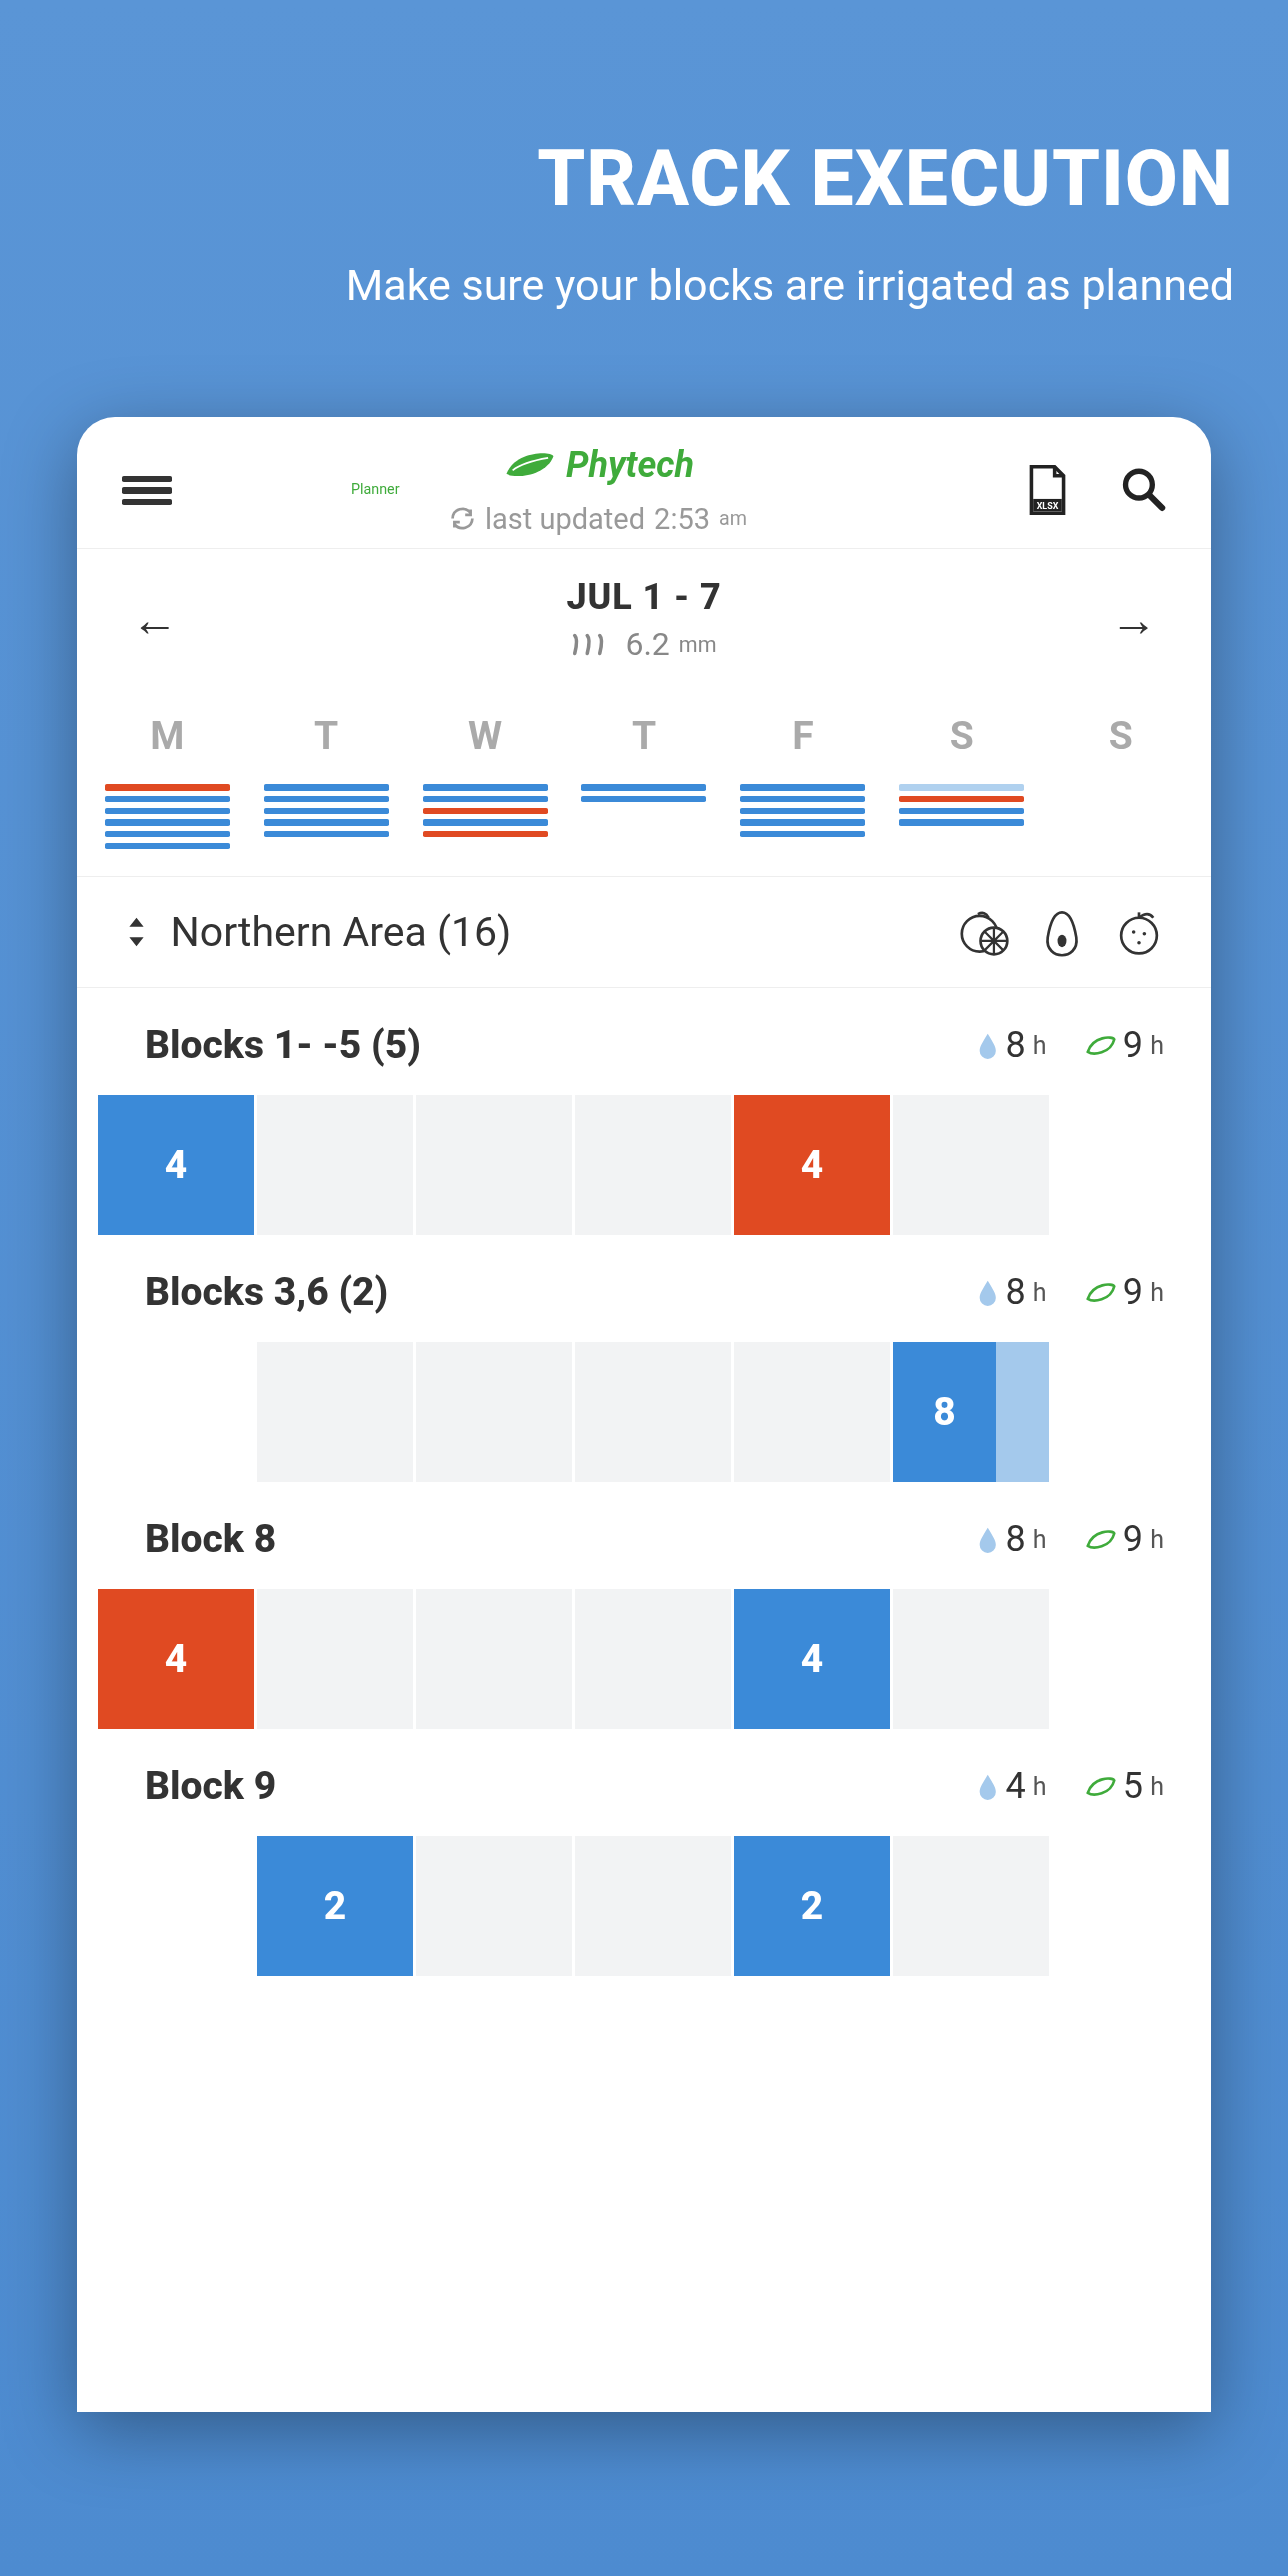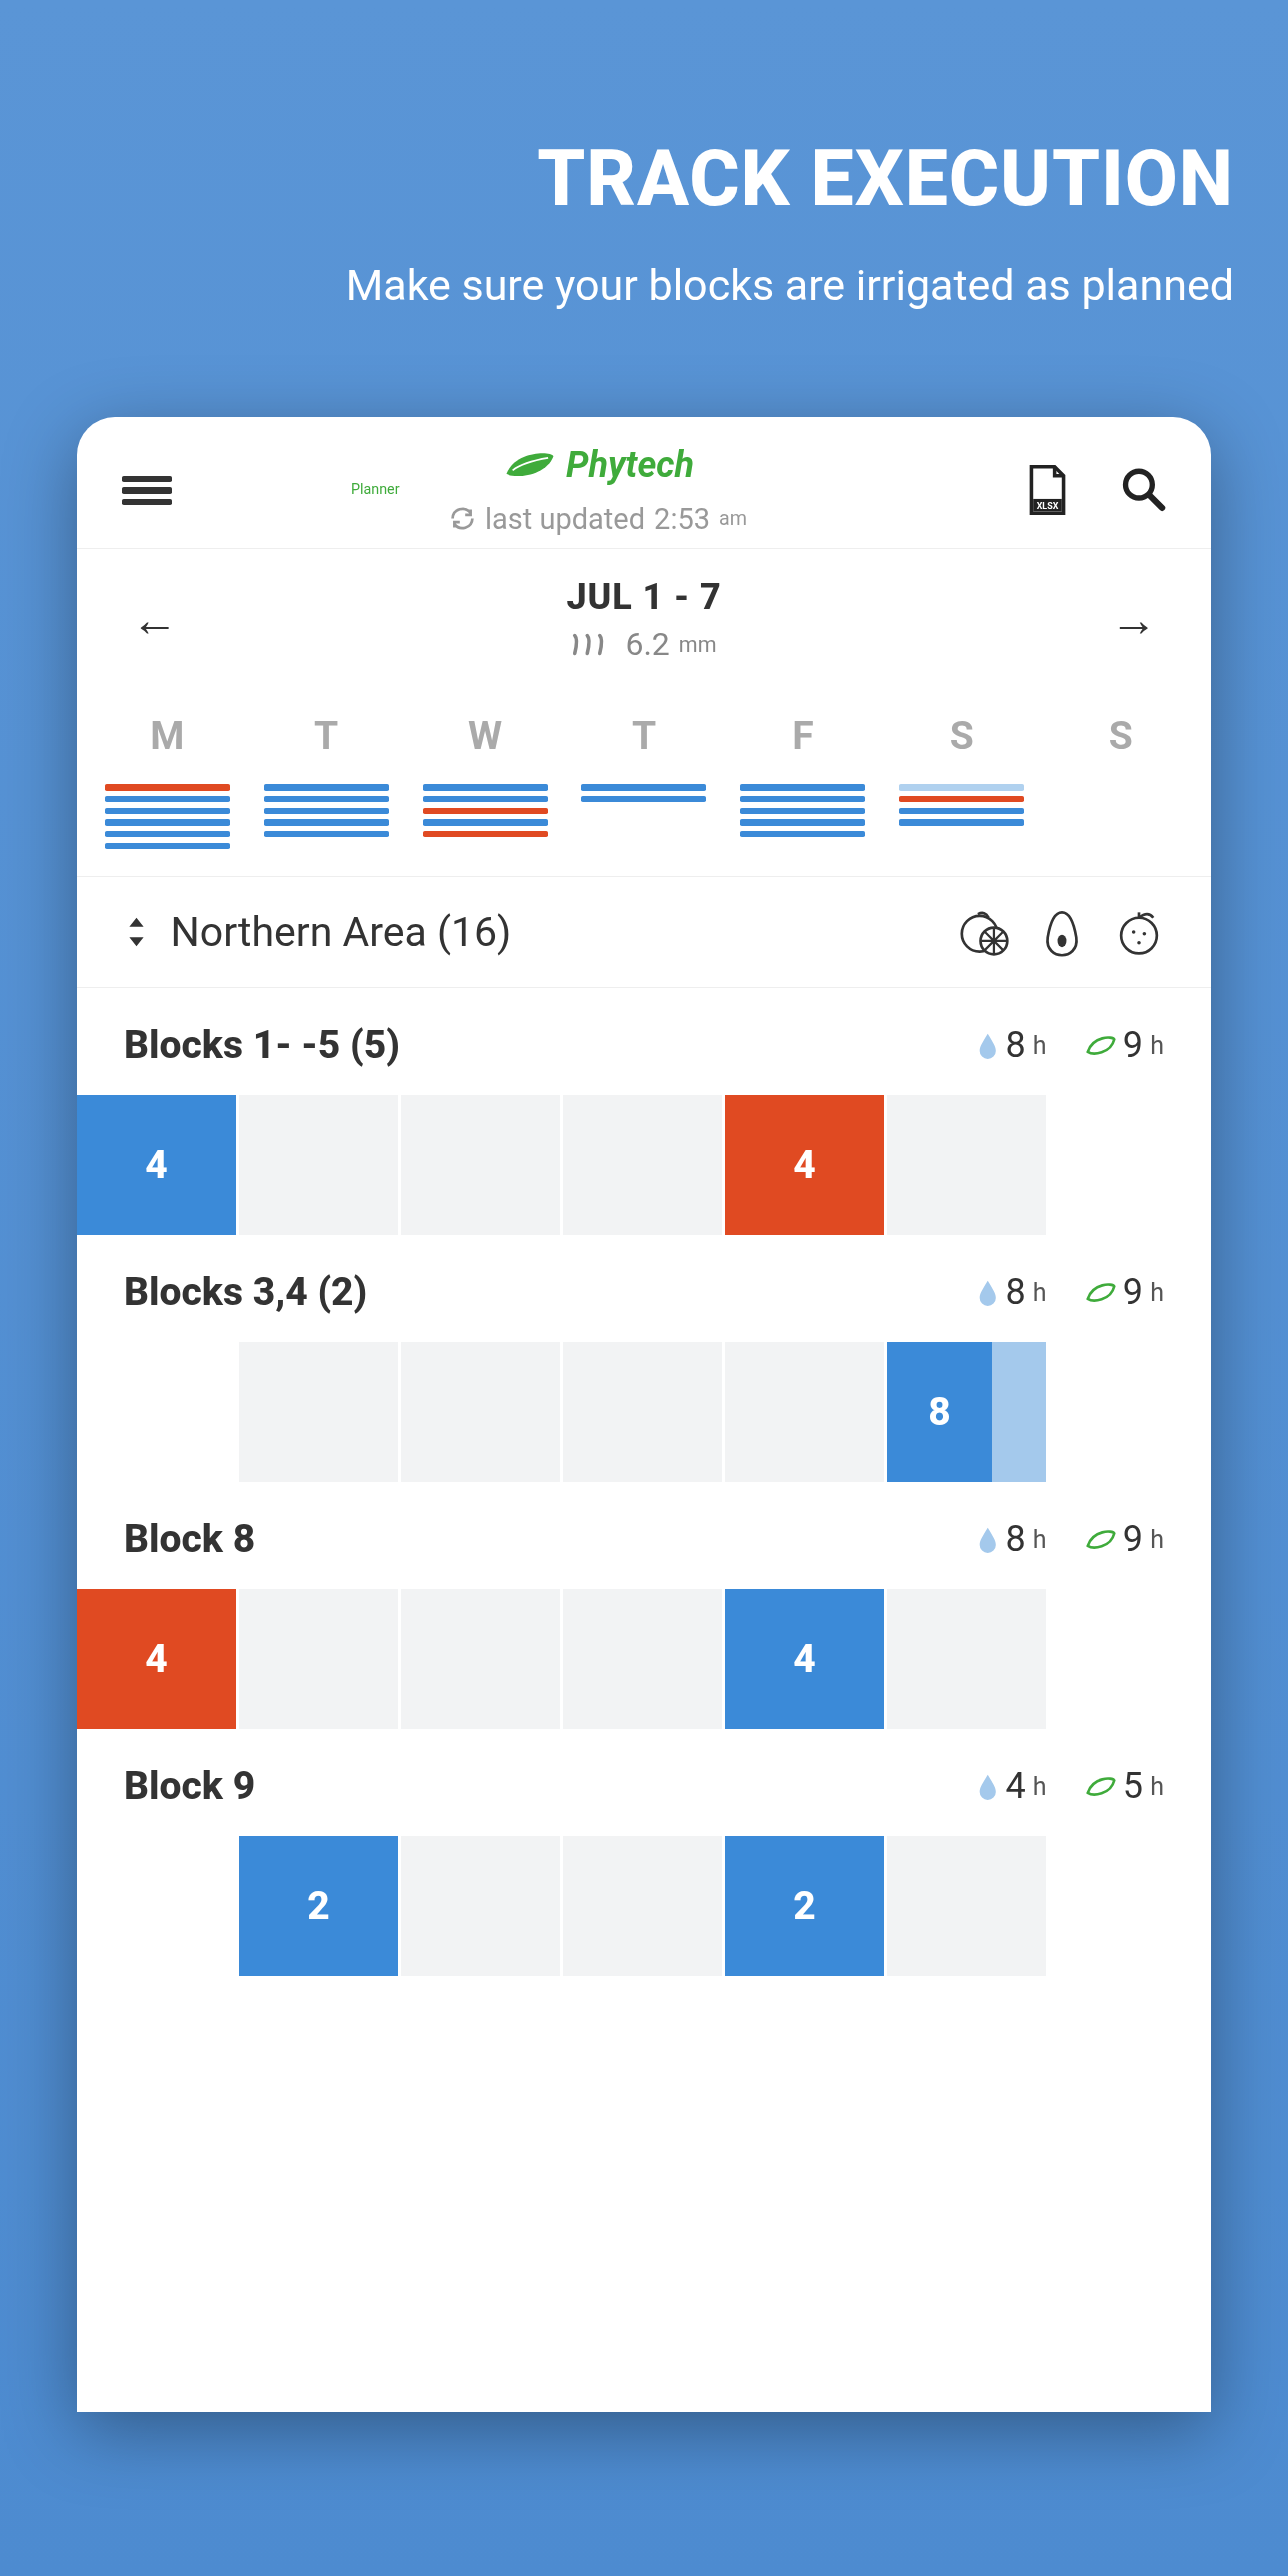--- a/index.html
+++ b/index.html
@@ -76,21 +76,21 @@
 .bar.light { background: #b0d1ef; }
 .area-row {
   display: flex; align-items: center; justify-content: space-between;
   padding: 30px 47px; border-top: 1.8px solid #eee; border-bottom: 1.8px solid #eee;
 }
 .area-left { display: flex; align-items: center; gap: 21.5px; }
 .sort-icon { width: 25px; height: 32px; }
 .area-name { font-size: 41px; color: #333; }
 .crop-icons { display: flex; gap: 27px; align-items: center; }
 .crop-icon { width: 50px; height: 50px; }
-.block-section { padding: 0; }
+.block-section { padding: 0; margin-left: 21px; }
 .block-header {
   display: flex; align-items: center; justify-content: space-between;
   padding: 34px 47px 27px;
 }
 .block-title { font-size: 39px; font-weight: 800; color: #333; }
 .block-metrics { display: flex; gap: 39px; align-items: center; }
 .metric { display: flex; align-items: center; gap: 7.2px; font-size: 36px; color: #333; }
 .metric .h { font-size: 25px; color: #555; }
 .drop-icon { width: 21.5px; height: 27px; }
 .leaf-icon { width: 30px; height: 21.5px; }
@@ -302,21 +302,21 @@
           <div class="cell"></div>
           <div class="cell"></div>
           <div class="cell"></div>
           <div class="cell orange">4</div>
           <div class="cell"></div>
           <div class="cell blank"></div>
         </div>
       </div>
       <div class="block-section">
         <div class="block-header">
-          <div class="block-title">Blocks 3,4 (2)</div>
+          <div class="block-title">Blocks 3,6 (2)</div>
           <div class="block-metrics">
             <div class="metric">
               <svg class="drop-icon" viewBox="0 0 24 30">
                 <path d="M12 2 C 6 12 3 16 3 21 a9 9 0 0 0 18 0 C 21 16 18 12 12 2 Z" fill="#a4c9ec"></path>
               </svg>
               <span>8</span>
               <span class="h">h</span>
             </div>
             <div class="metric">
               <svg class="leaf-icon" viewBox="0 0 34 24">

